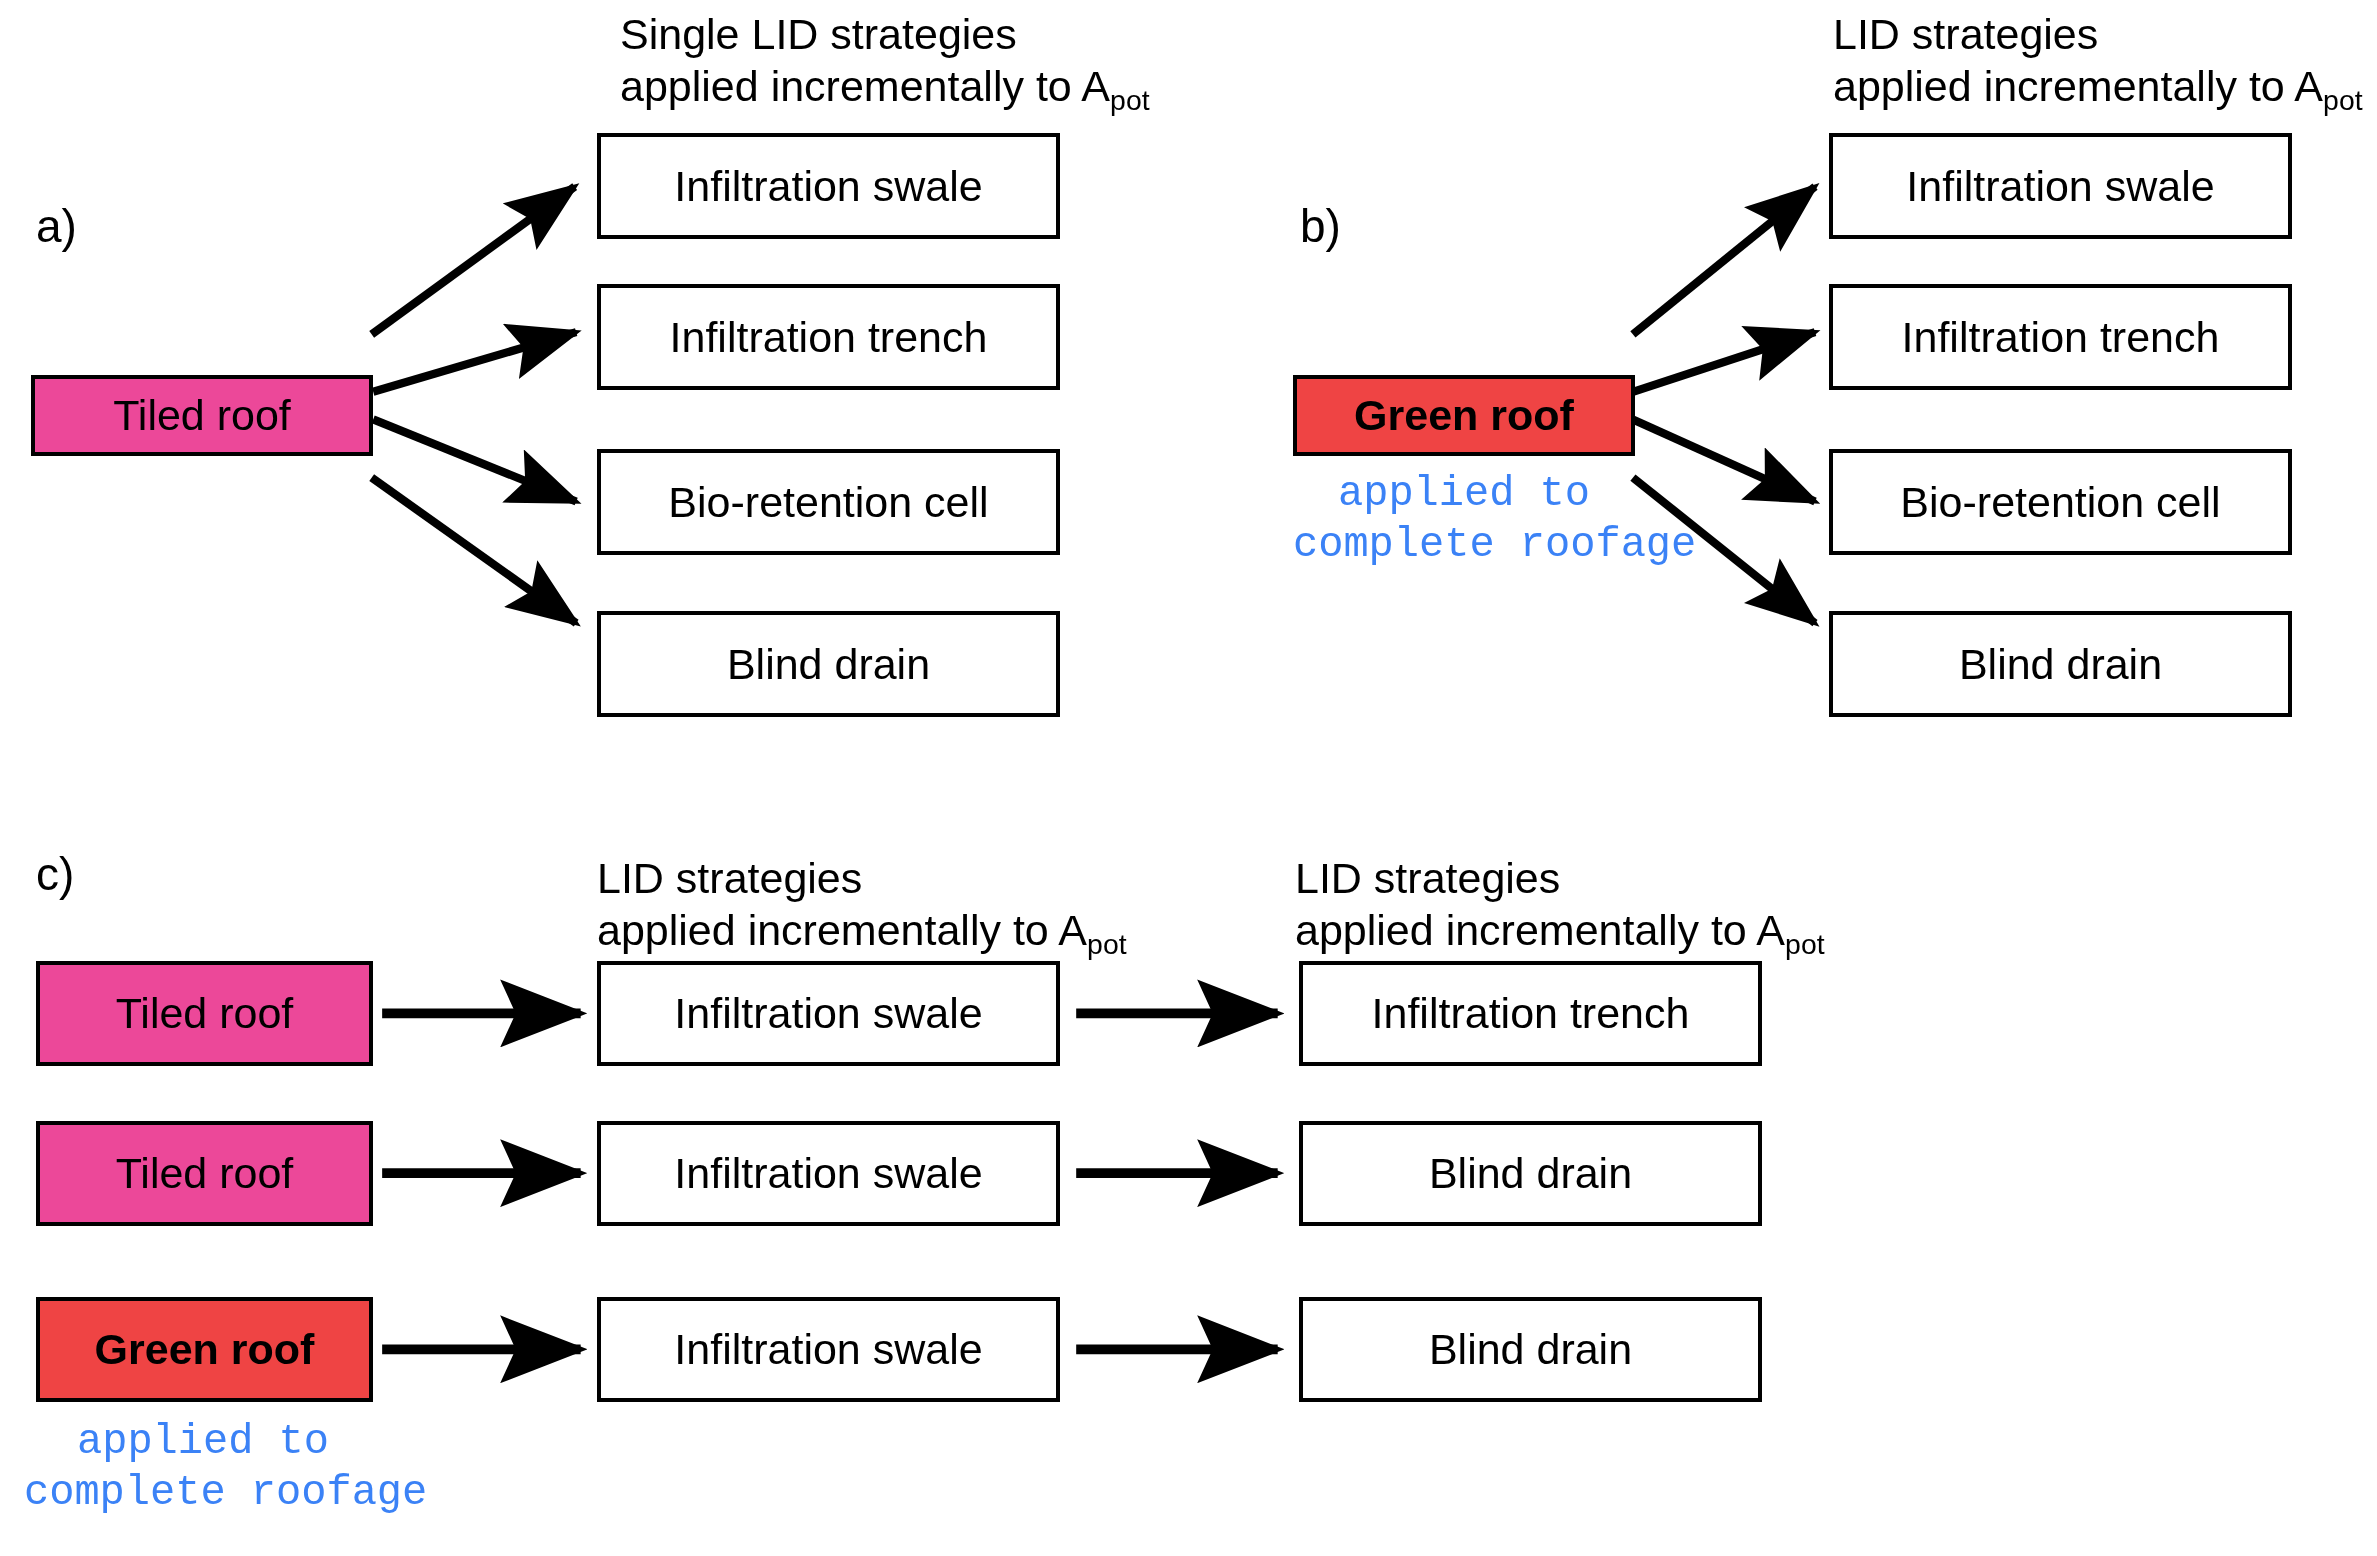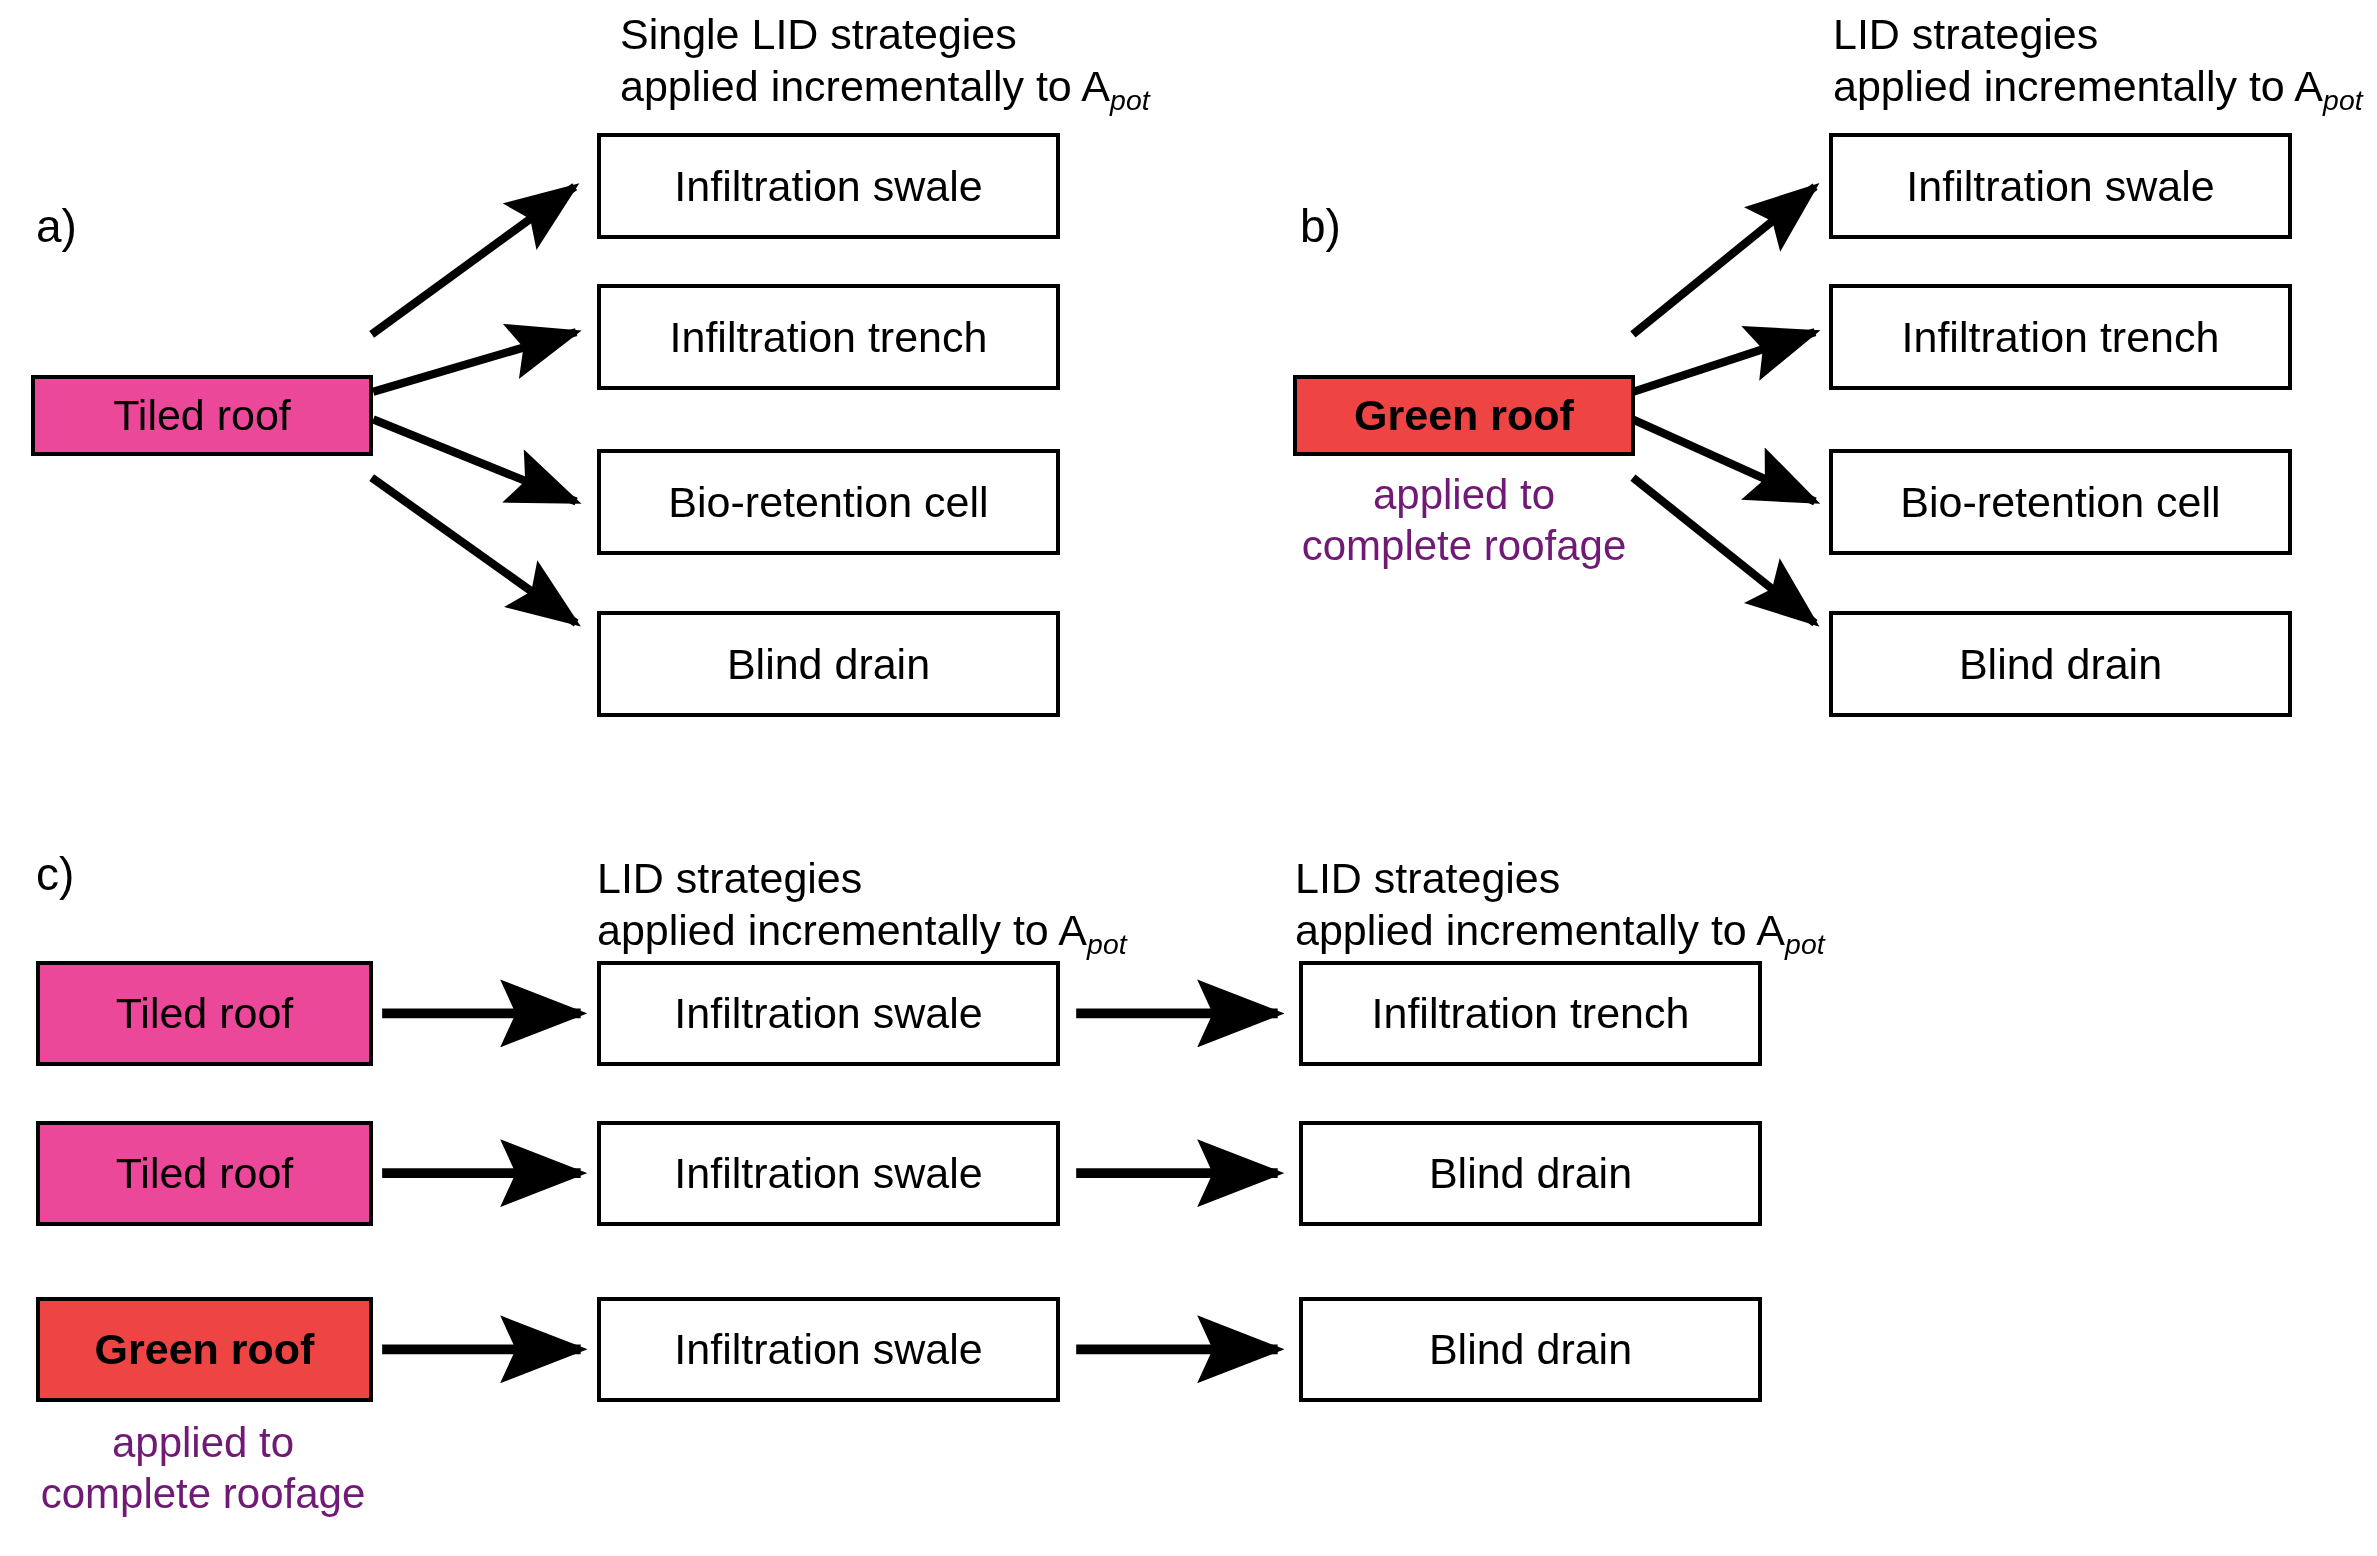--- a/index.html
+++ b/index.html
@@ -36,45 +36,45 @@
     font-size: 43px;
     color: #000;
     text-align: left;
     line-height: 1.22;
     white-space: nowrap;
   }
   .col-header .sub {
     font-size: 0.66em;
     vertical-align: -0.30em;
     letter-spacing: 0.1px;
-    font-style: italic;
   }
   .node {
     position: absolute;
     box-sizing: border-box;
     border: 4.5px solid #000000;
     background: #ffffff;
     display: flex;
     align-items: center;
     justify-content: center;
     font-size: 43px;
     color: #000000;
     line-height: 1;
     text-align: center;
   }
   .node.shade-gray { background: #ec4899; }
   .node.shade-green { background: #ef4444; font-weight: bold; }
   .node-label { white-space: nowrap; }
   .note {
     position: absolute;
     font-size: 42px;
-    color: #701a75;
+    color: #3b82f6;
     text-align: center;
     line-height: 1.22;
     white-space: nowrap;
+    font-family: Liberation Mono, monospace;
   }
 </style>
 </head>
 <body>
 
 <div id="figure">
 
   <svg viewBox="0 0 3185 2085">
     <defs>
       <marker id="ah" markerWidth="9" markerHeight="7" refX="8.3" refY="3.5" orient="auto" markerUnits="strokeWidth">

